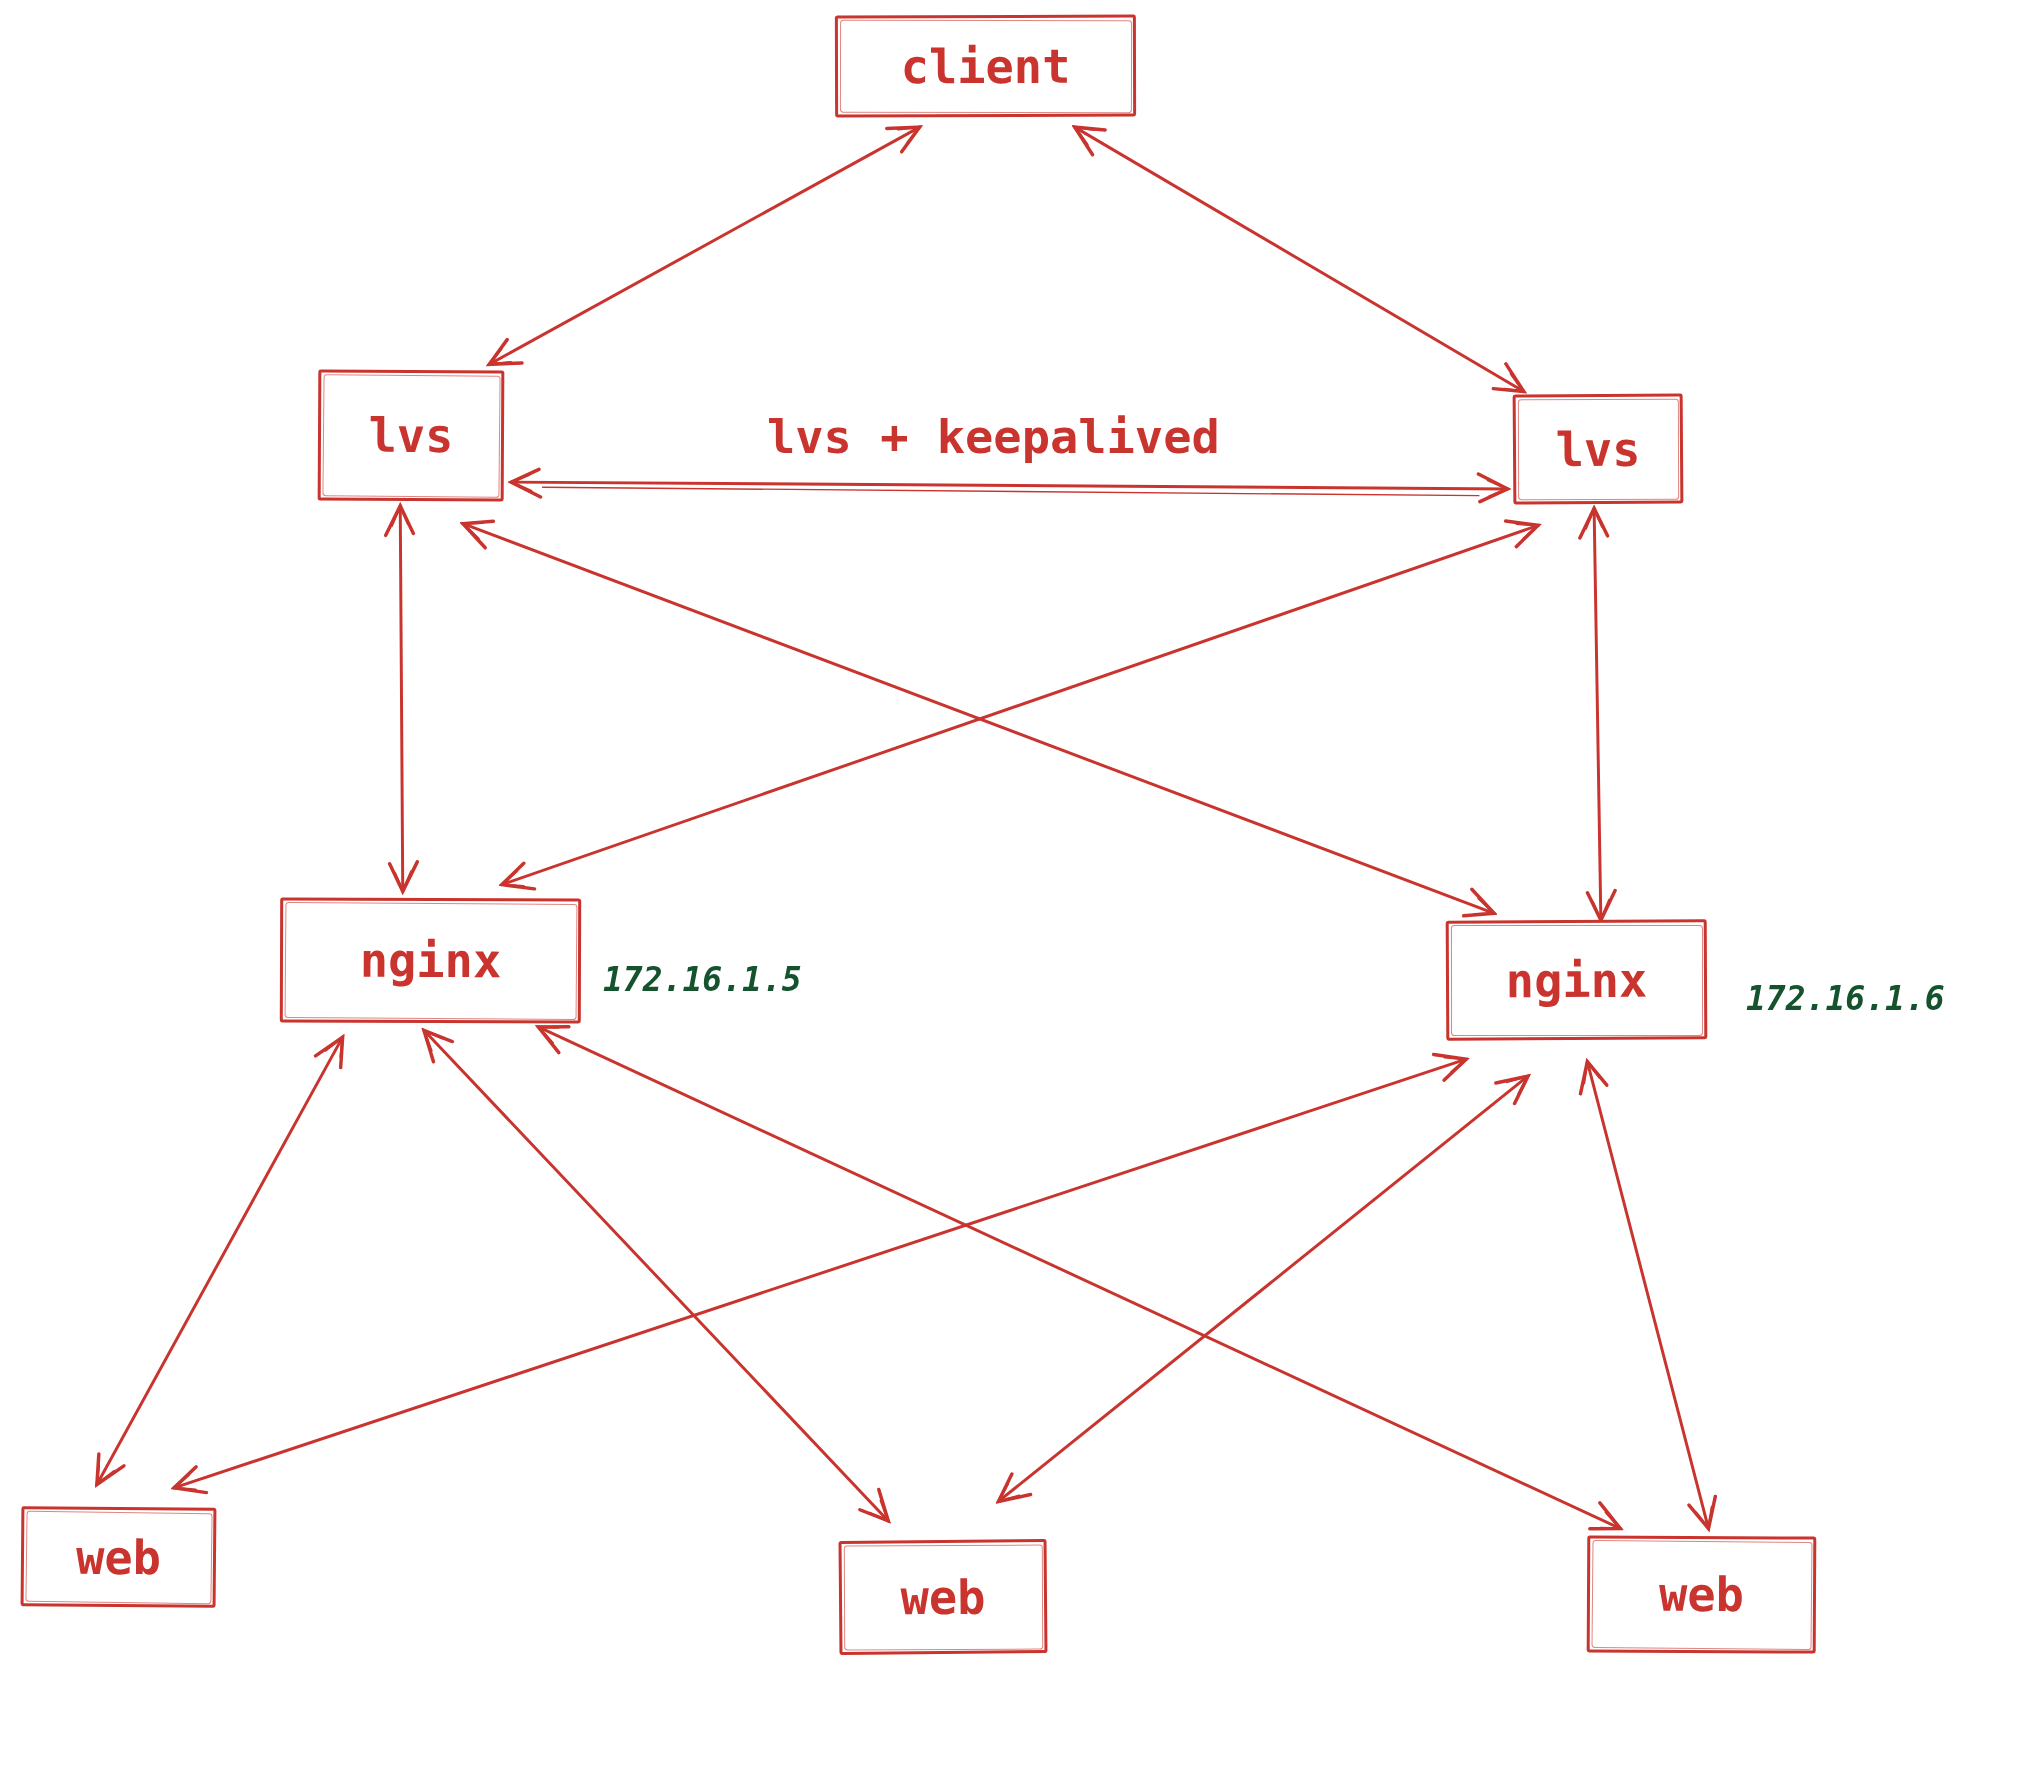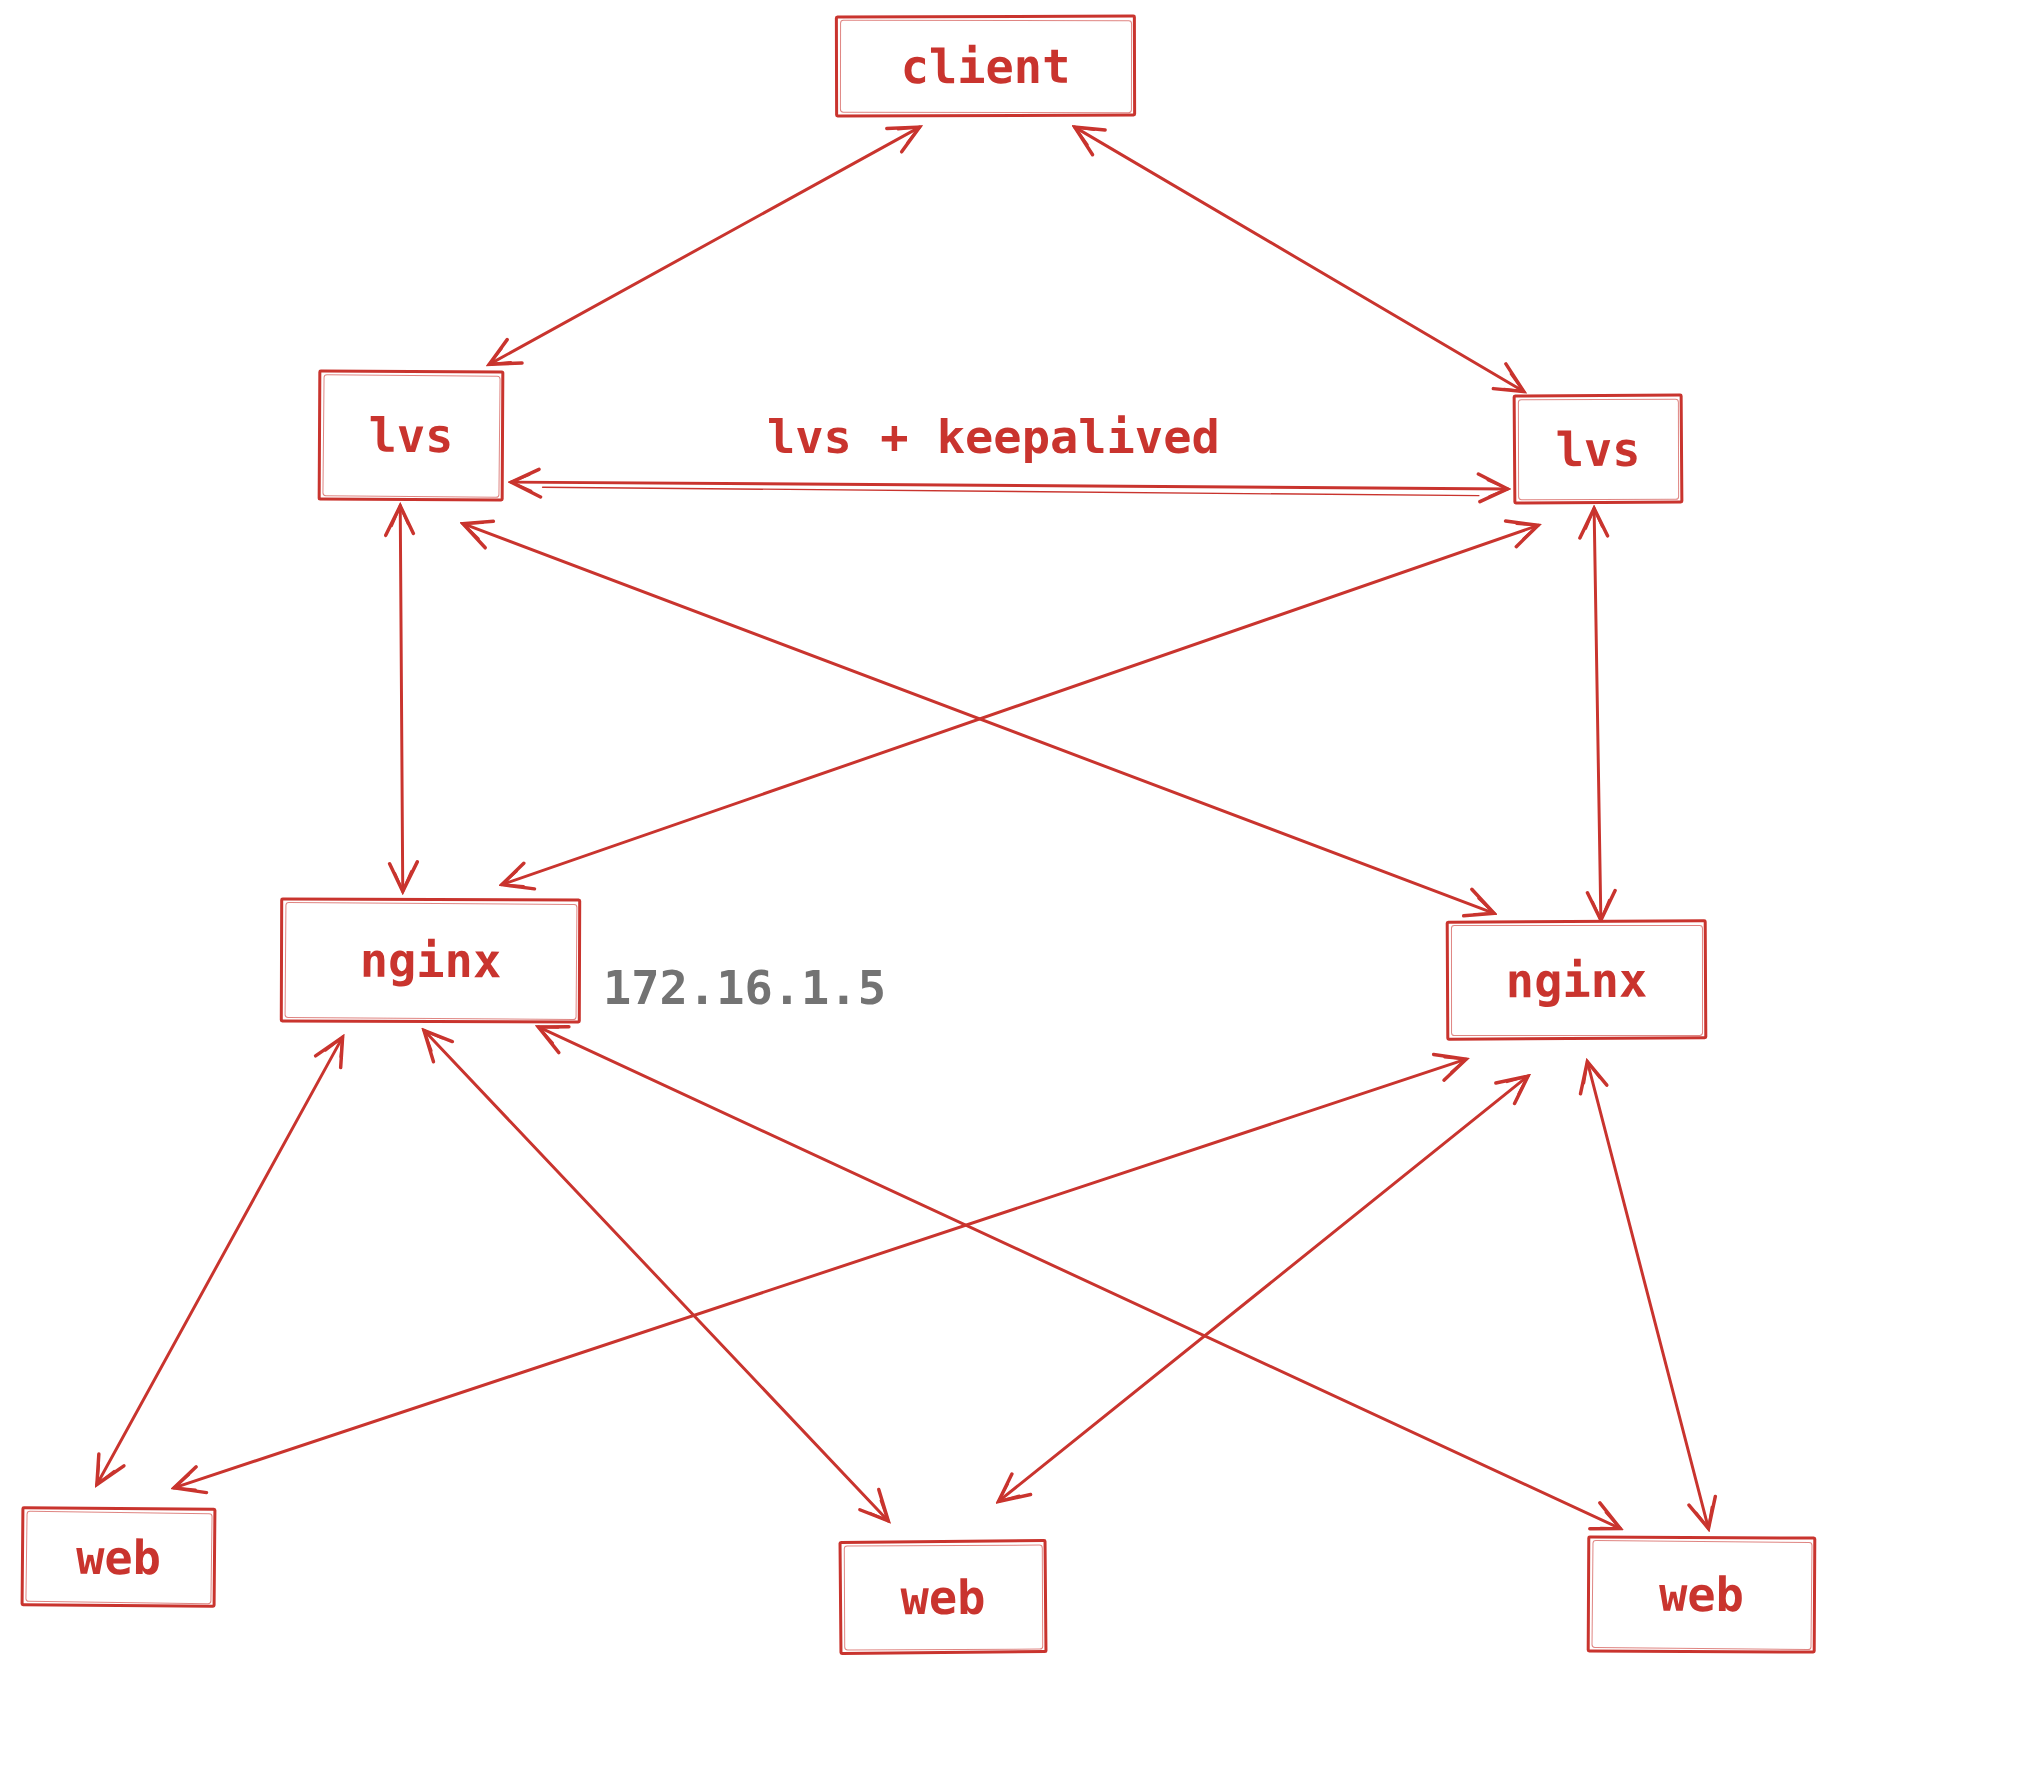--- a/index.html
+++ b/index.html
@@ -27,24 +27,25 @@
   .node::after{
     content:"";
     position:absolute;inset:1.7px;
     border:1.3px solid rgba(201,52,46,.6);
     border-radius:3.4px;
     transform:rotate(.25deg);
     pointer-events:none;
   }
   .iplabel{
     position:absolute;
-    color:#737373;
+    color:#14532d;
     font-weight:bold;
-    font-size:47px;
+    font-size:33px;
     white-space:nowrap;
+    font-style:italic;
   }
   .edgelabel{
     position:absolute;
     left:767px;top:409px;width:462px;
     text-align:left;
     color:#c9342e;
     font-weight:bold;
     font-size:47px;
     white-space:nowrap;
   }
@@ -123,17 +124,18 @@
 
   <div class="node" id="n-web-m">
     <span>web</span>
   </div>
 
   <div class="node" id="n-web-r">
     <span>web</span>
   </div>
 
   <div class="iplabel" id="ip-5">172.16.1.5</div>
+  <div class="iplabel" id="ip-6">172.16.1.6</div>
 
   <div class="edgelabel">lvs + keepalived</div>
 
 </div>
 
 
 </body></html>

